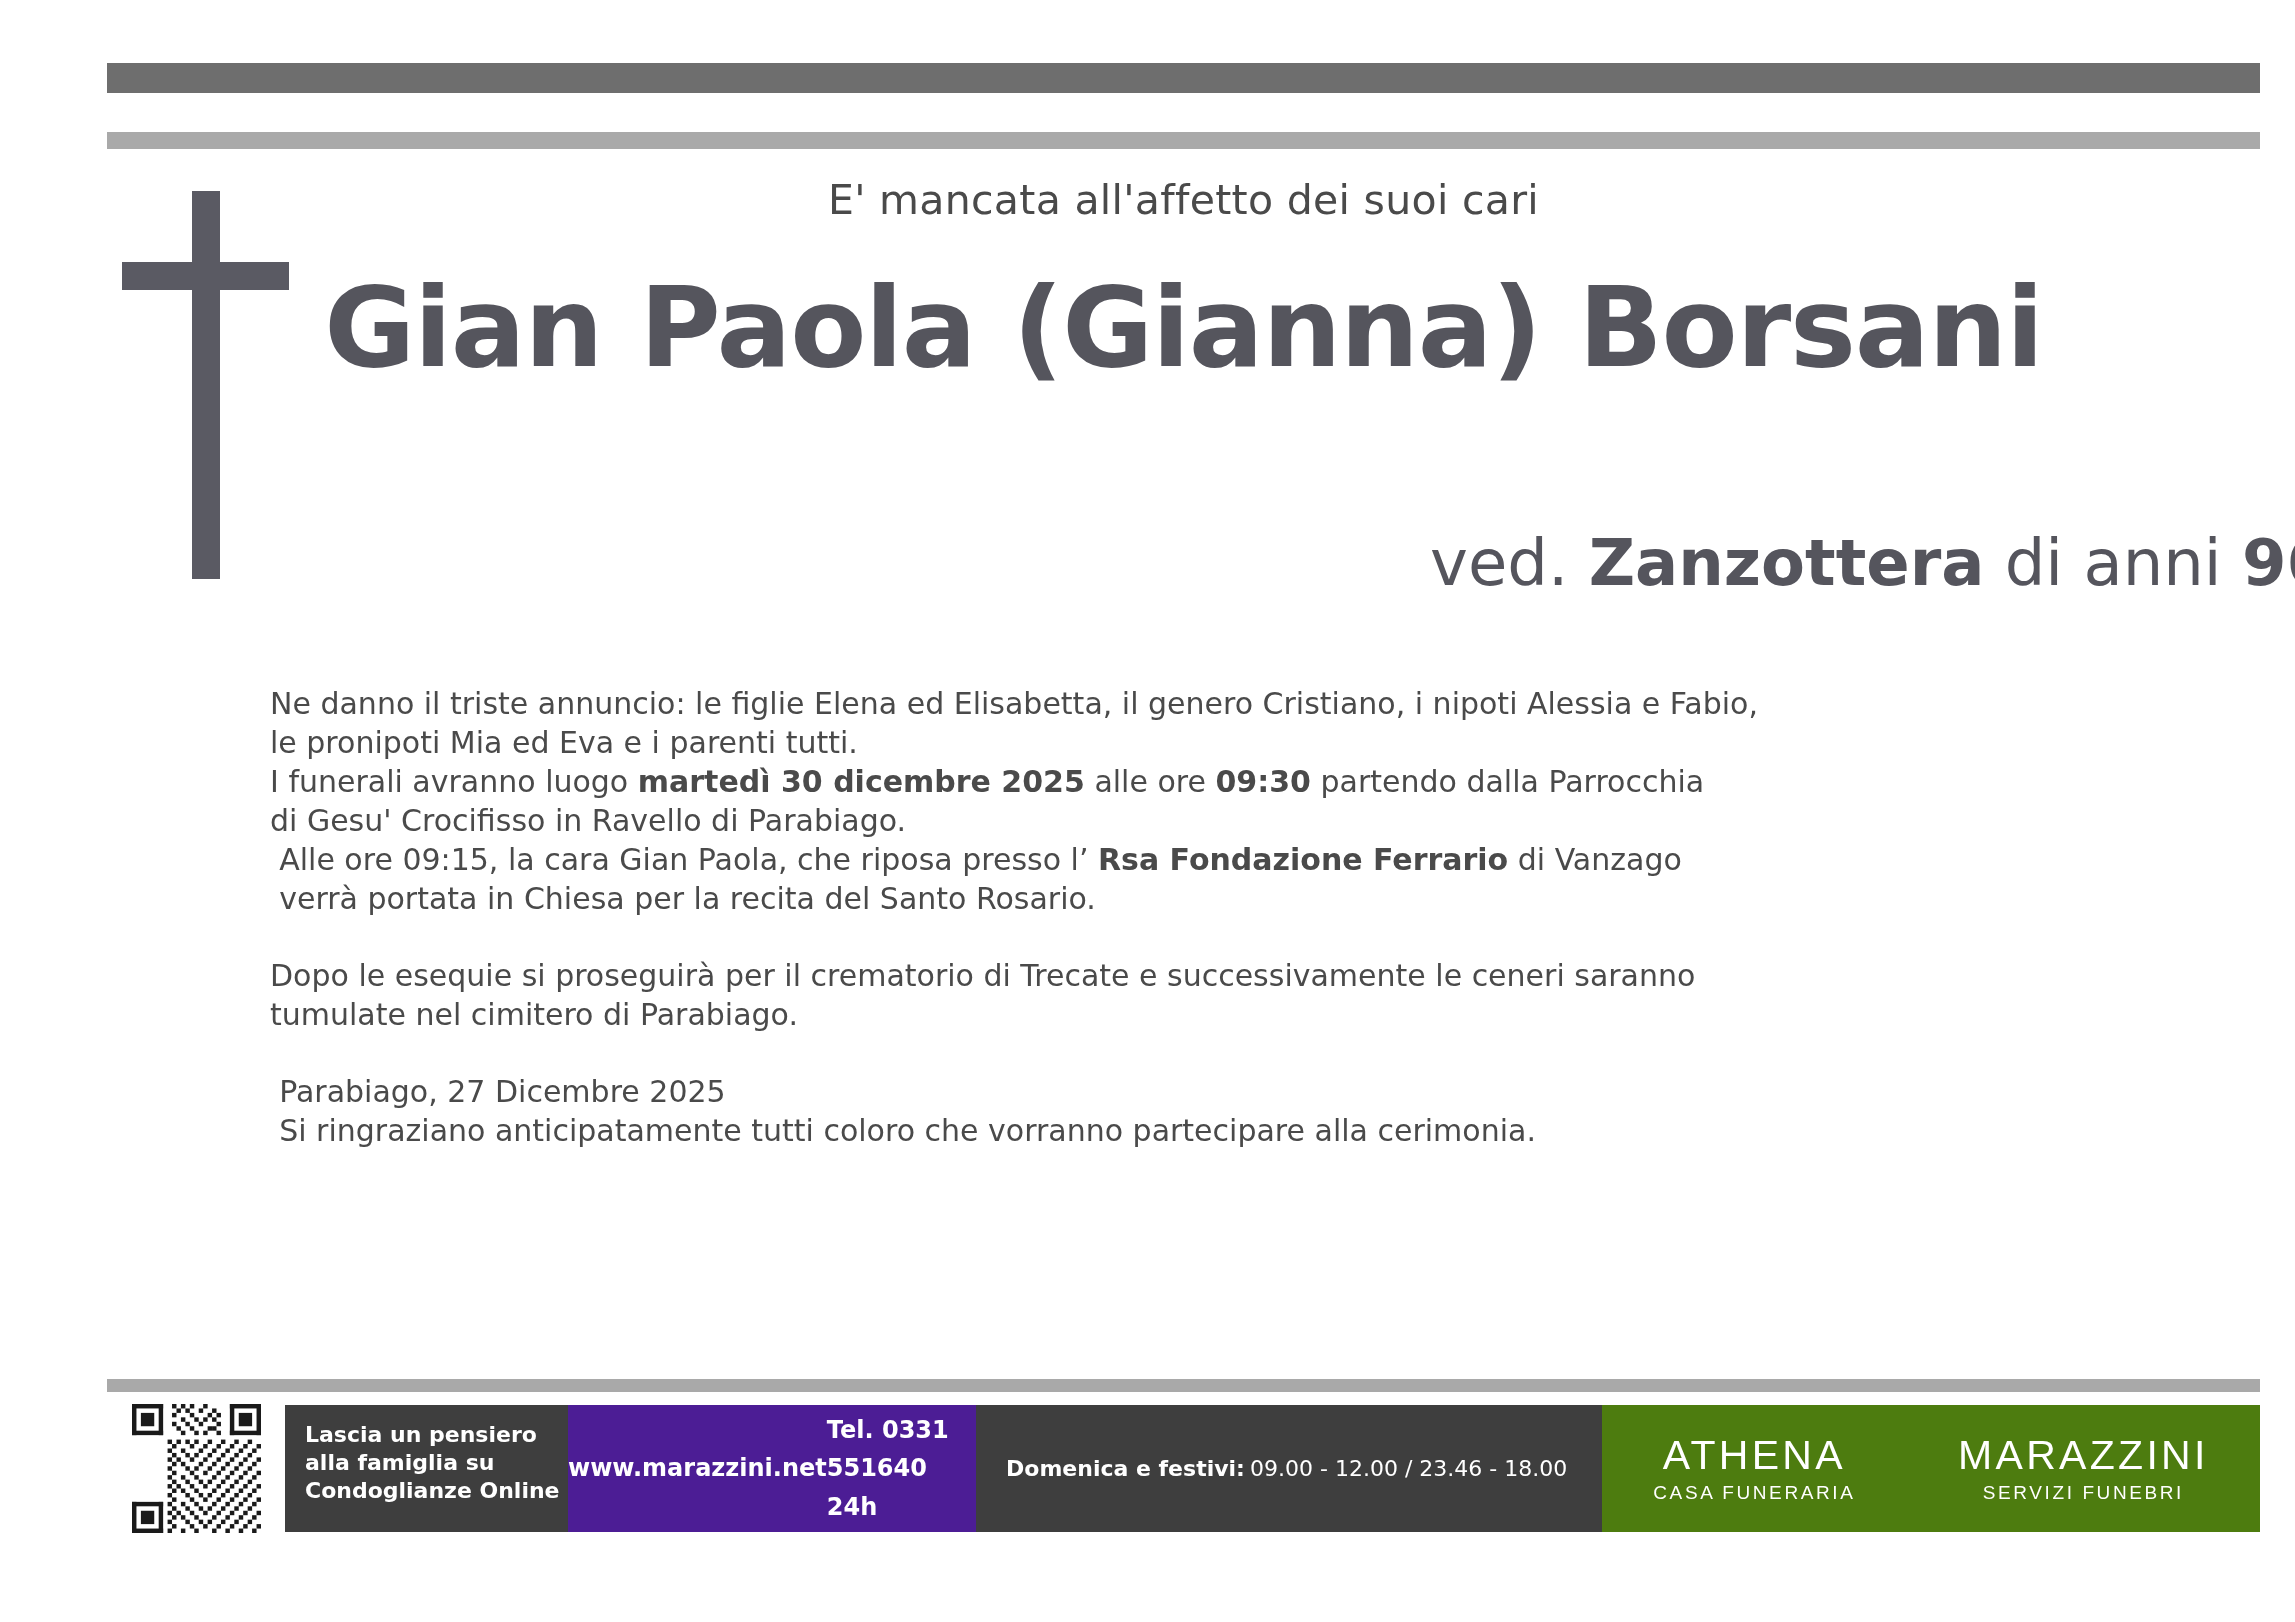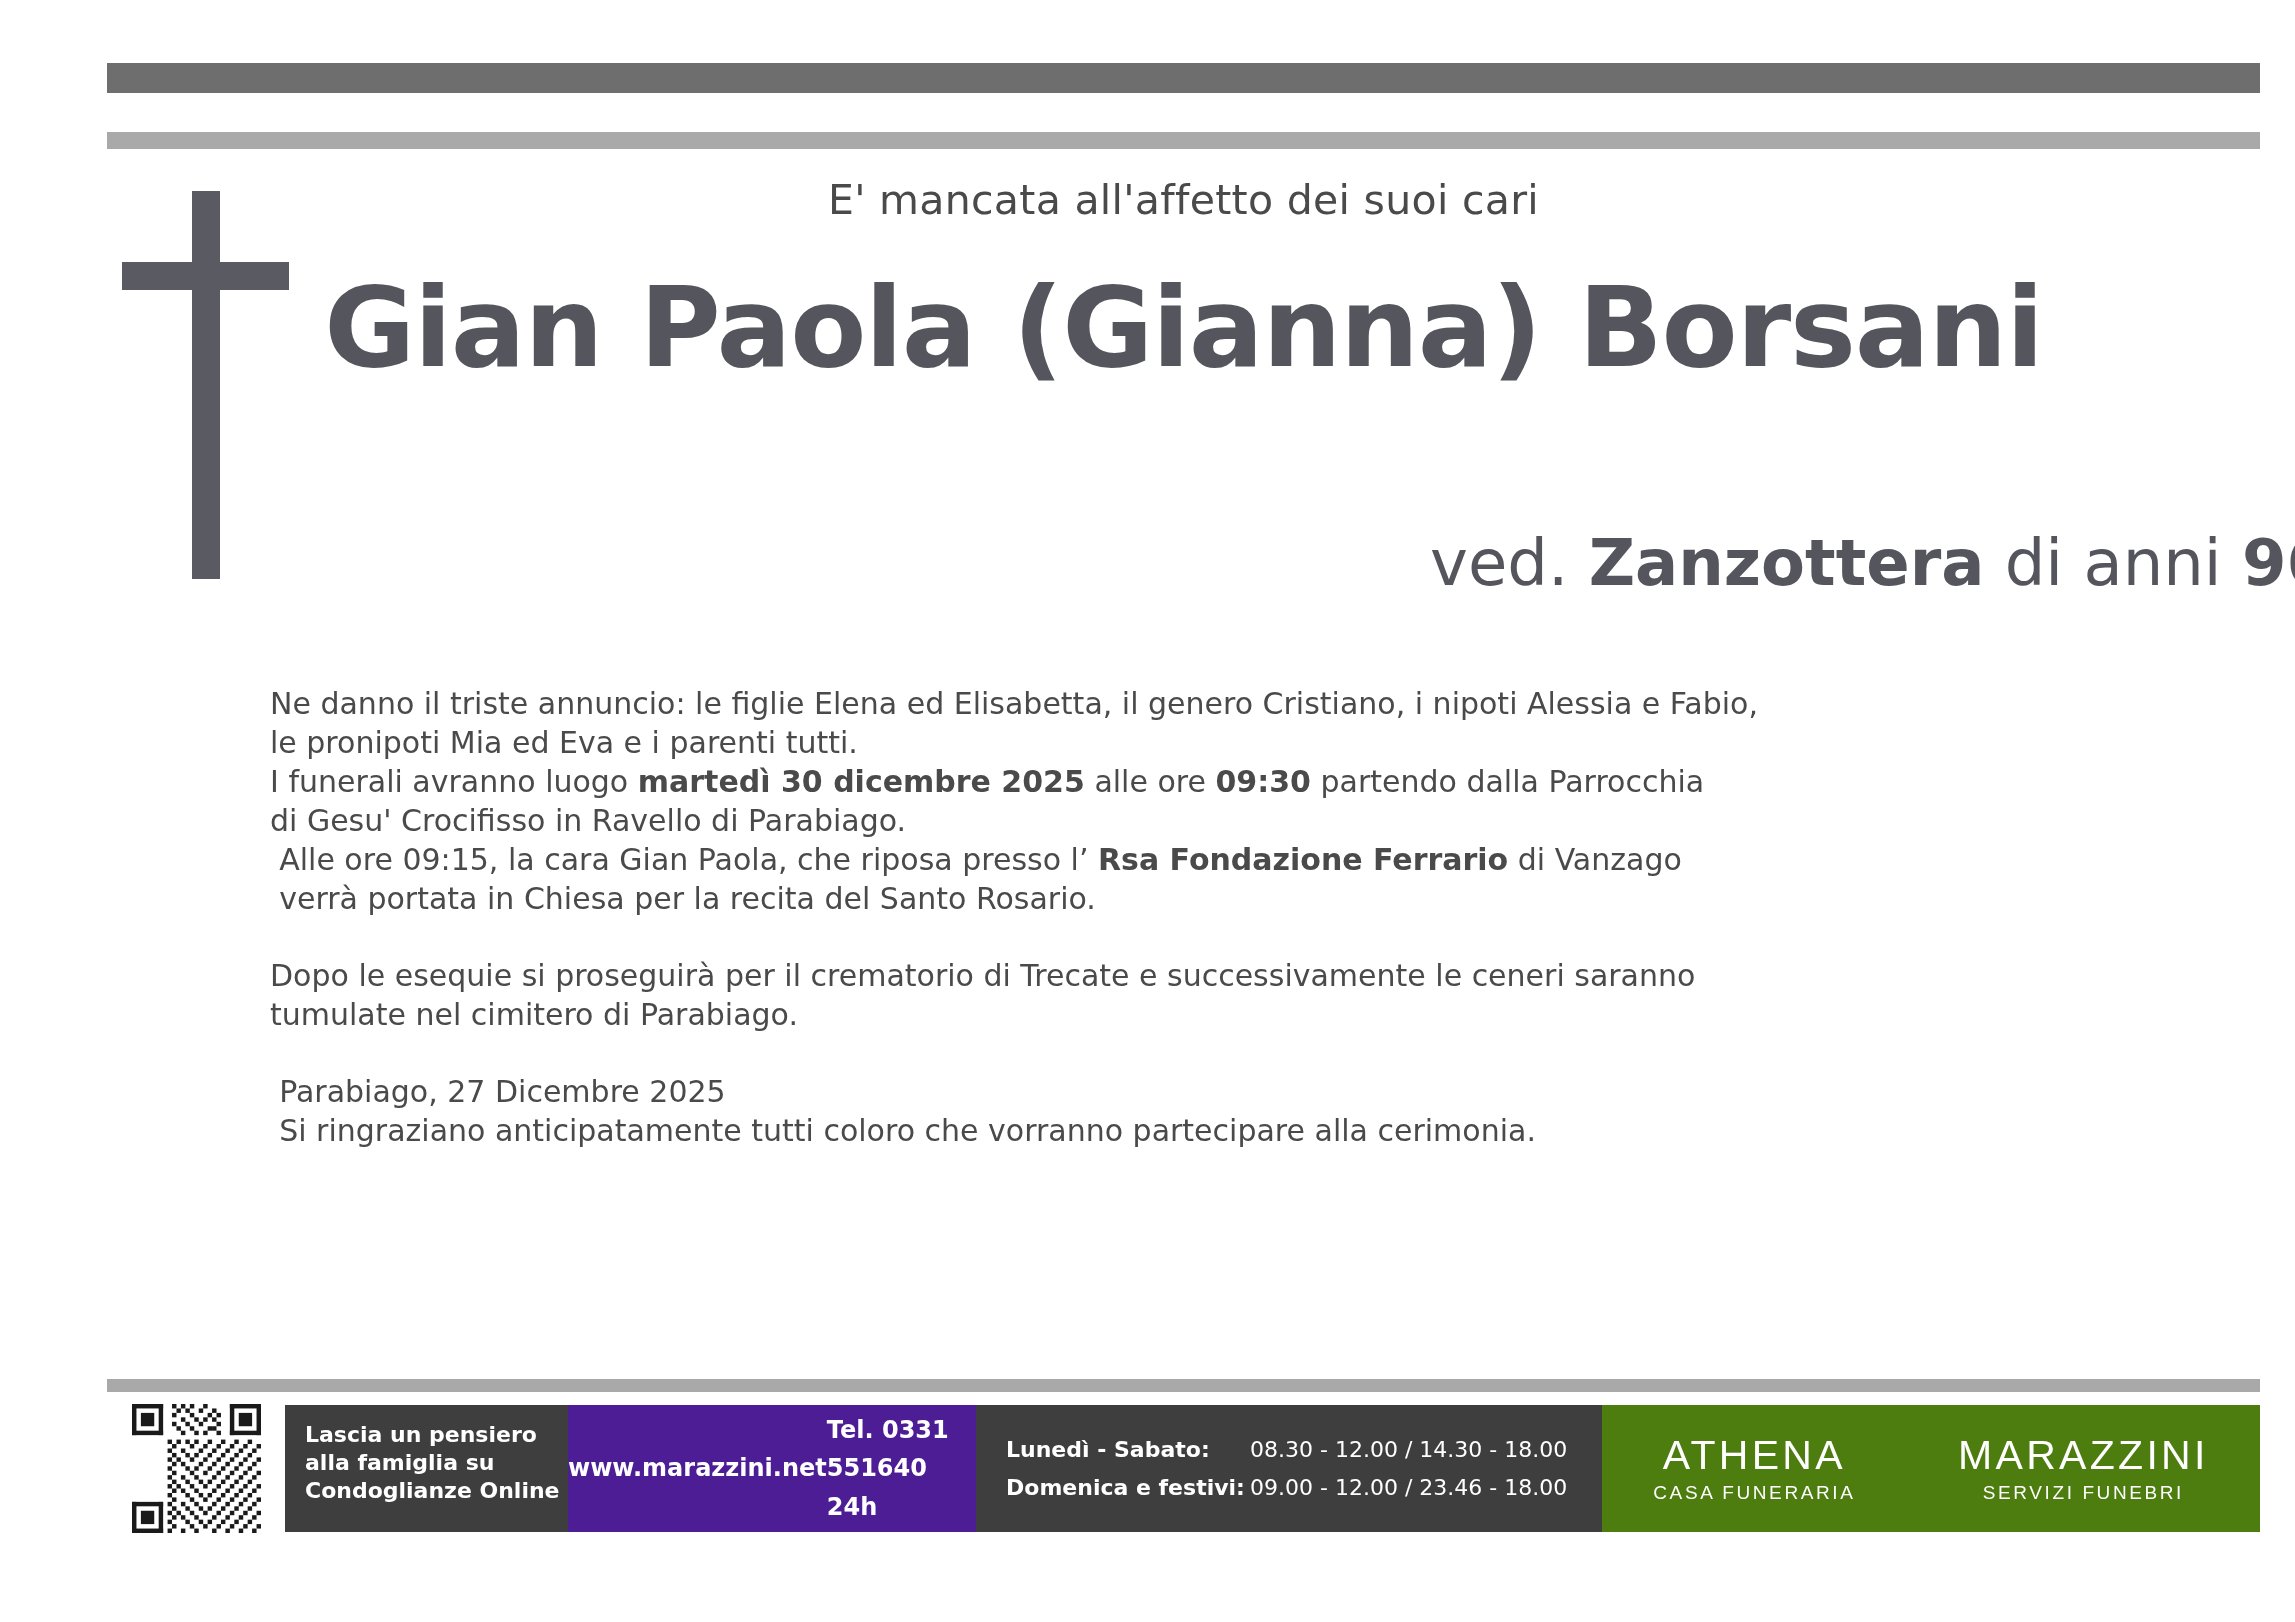--- a/index.html
+++ b/index.html
@@ -460,24 +460,20 @@
 
     <div class="f-cond">Lascia un pensiero alla famiglia su Condoglianze Online</div>
 
     <div class="f-web">
       <div>www.marazzini.net</div>
       <div>Tel. 0331 551640 24h</div>
     </div>
 
     <div class="f-hours">
       <div class="row">
-        <span class="lbl">Lunedì - Sabato:</span>
-        <span>08.30 - 12.00 / 14.30 - 18.00</span>
-      </div>
-      <div class="row">
         <span class="lbl">Domenica e festivi:</span>
         <span>09.00 - 12.00 / 23.46 - 18.00</span>
       </div>
     </div>
 
     <div class="f-brands">
       <div class="brand">
         <div class="b1">ATHENA</div>
         <div class="b2">CASA FUNERARIA</div>
       </div>

